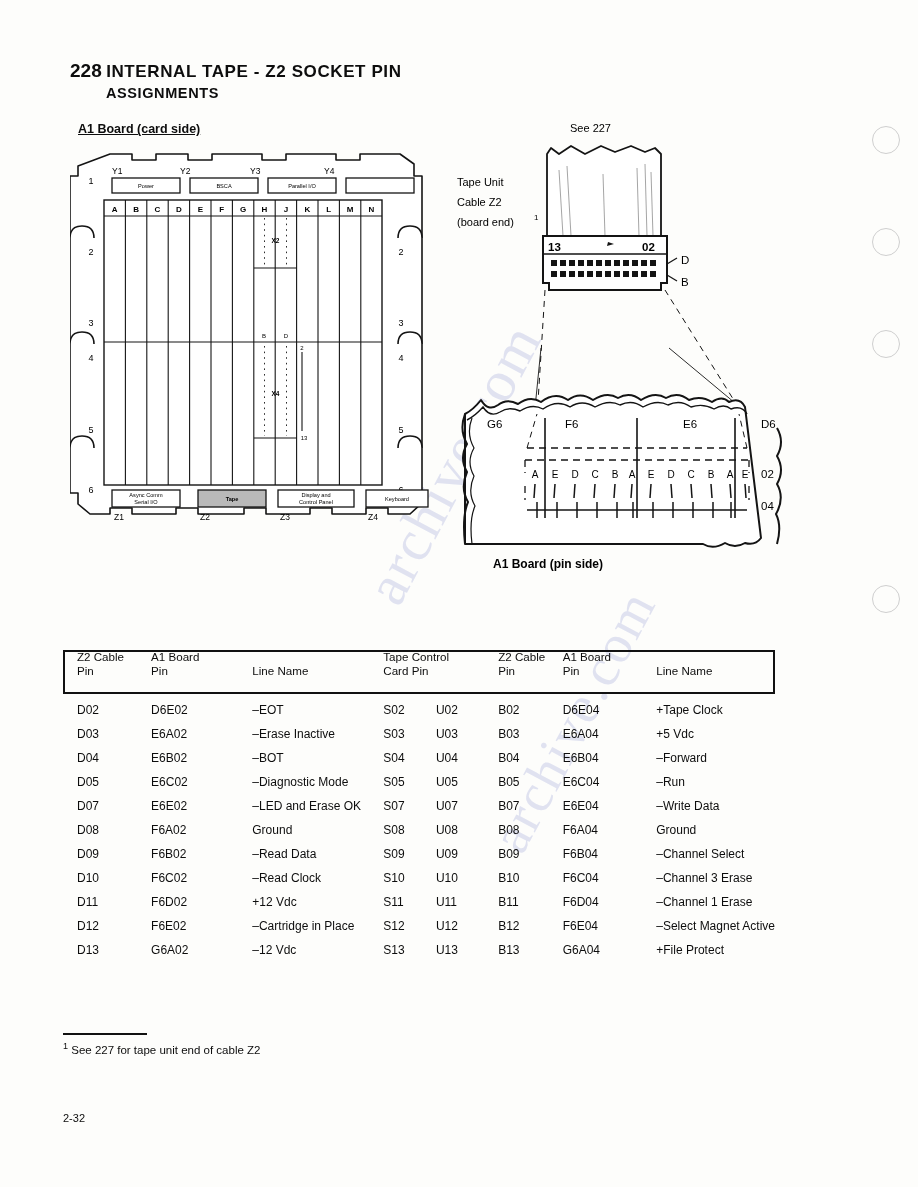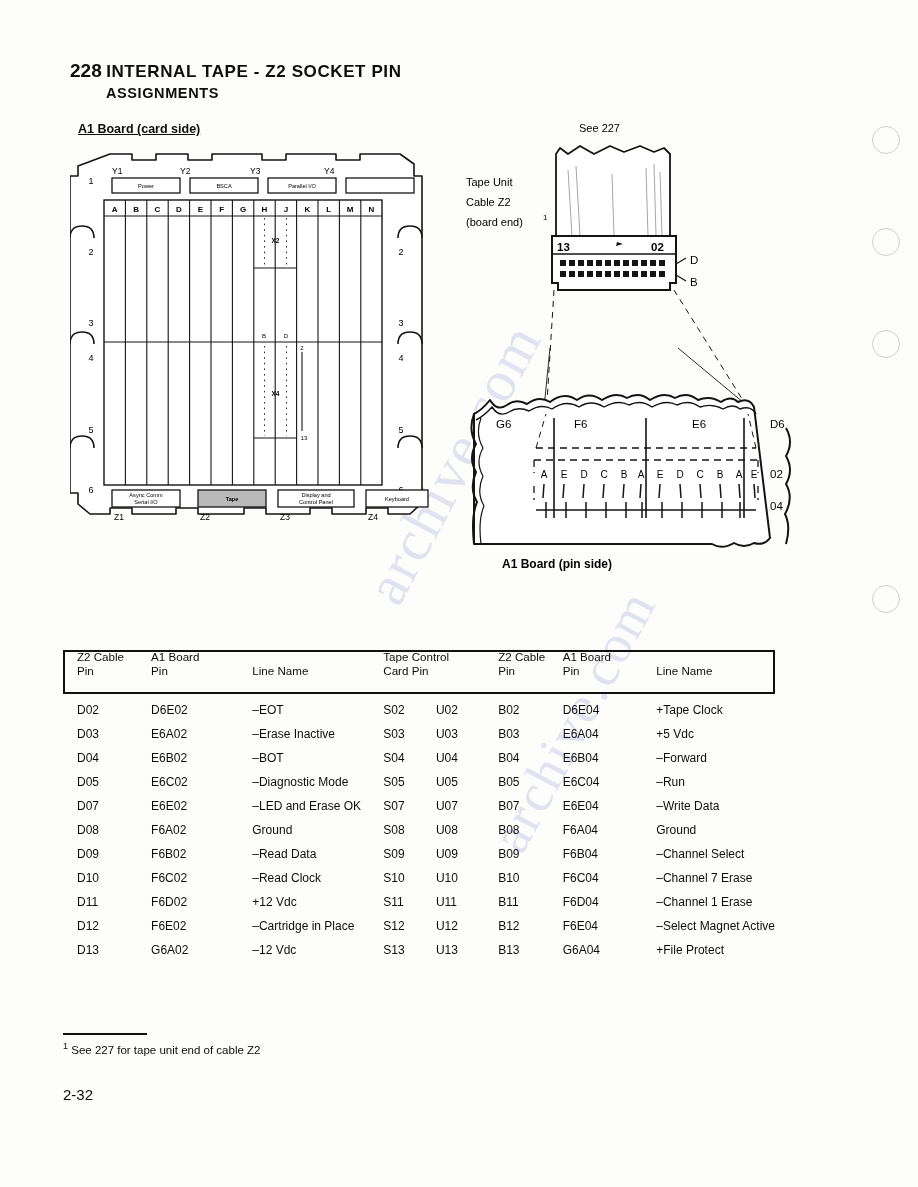--- a/index.html
+++ b/index.html
@@ -125,21 +125,20 @@
   }
 
   
   #cable-wrap {
     position: absolute;
     left: 455px;
     top: 118px;
     width: 400px;
     height: 470px;
     z-index: 3;
-    margin-left: 9px;
   }
   .cb-text {
     font-family: "Liberation Sans", sans-serif;
     font-size: 11px;
   }
   .cb-num {
     font-family: "Liberation Sans", sans-serif;
     font-size: 11.5px;
     font-weight: bold;
   }
@@ -217,22 +216,22 @@
     position: absolute;
     left: 63px;
     top: 1041px;
     font-size: 11.5px;
     z-index: 3;
   }
   #footnote sup { font-size: 9px; }
   #folio {
     position: absolute;
     left: 63px;
-    top: 1086px;
-    font-size: 15px;
+    top: 1112px;
+    font-size: 11px;
     z-index: 3;
   }
 </style>
 </head>
 <body>
 
 <div id="page">
 
   <div class="watermark" id="wm1">archive.com</div>
   <div class="watermark" id="wm2">archive.com</div>
@@ -666,21 +665,21 @@
           <td class="w-lnb">–Channel Select</td>
         </tr>
         <tr>
           <td class="w-z2">D10</td>
           <td class="w-a1">F6C02</td>
           <td class="w-ln">–Read Clock</td>
           <td class="w-tc">S10</td>
           <td class="w-u">U10</td>
           <td class="w-z2b">B10</td>
           <td class="w-a1b">F6C04</td>
-          <td class="w-lnb">–Channel 7 Erase</td>
+          <td class="w-lnb">–Channel 3 Erase</td>
         </tr>
         <tr>
           <td class="w-z2">D11</td>
           <td class="w-a1">F6D02</td>
           <td class="w-ln">+12 Vdc</td>
           <td class="w-tc">S11</td>
           <td class="w-u">U11</td>
           <td class="w-z2b">B11</td>
           <td class="w-a1b">F6D04</td>
           <td class="w-lnb">–Channel 1 Erase</td>

